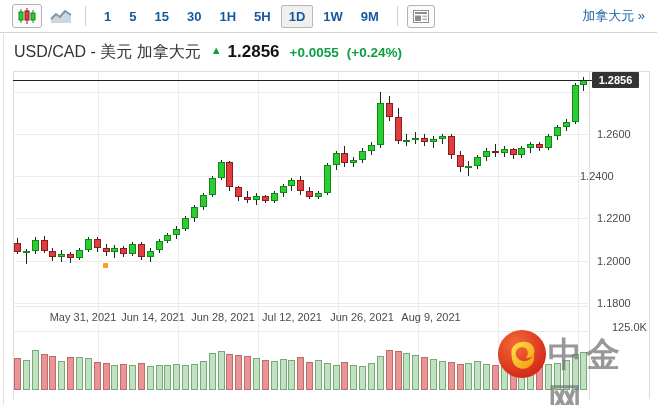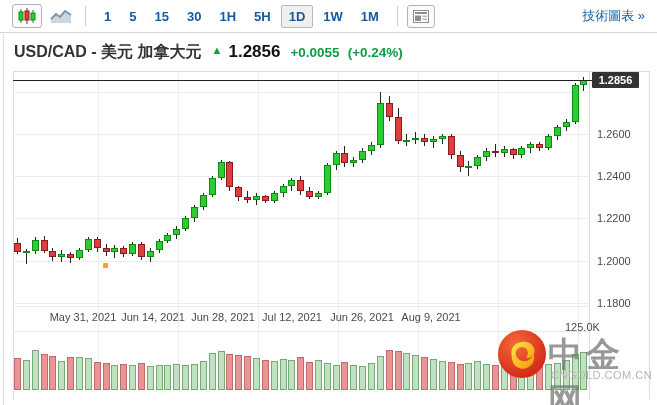--- a/index.html
+++ b/index.html
@@ -13,21 +13,21 @@
   .icon-btn.framed{border:1px solid #b3b3b3;background:#fbfbfb;}
   .vdiv{width:1px;height:20px;background:#ccc;margin:0 9px;}
   .tf-list{display:flex;align-items:center;}
   .tf{color:#15599f;font-size:13px;font-weight:bold;padding:3px 7px;margin:0 1px;cursor:pointer;
       border:1px solid transparent;border-radius:2px;}
   .tf.selected{border:1px solid #b7b7b7;background:#f0f0f0;}
   .tech-link{margin-left:auto;margin-right:12px;color:#1b62a8;font-size:13px;text-decoration:none;cursor:pointer;}
   
   .header{position:absolute;left:0;top:34px;width:657px;height:36px;display:flex;align-items:center;
           padding-left:14px;box-sizing:border-box;background:#fff;}
-  .sym{color:#333;font-size:16px;font-weight:bold;}
+  .sym{color:#333;font-size:16px;}
   .arrow-up{color:#0c9e42;font-size:11px;margin:0 6px 4px 10px;}
   .last{color:#111;font-size:17px;font-weight:bold;margin-right:10px;}
   .chg,.chgp{color:#0c9e42;font-size:13.5px;font-weight:bold;margin-right:8px;}
   
   #chart{position:absolute;left:0;top:0;width:657px;height:405px;}
   .abs{position:absolute;}
   .gridh{height:1px;background:#ececec;}
   .gridv{width:1px;background:#ececec;}
   .frame{background:#dcdcdc;}
   .wick{width:1px;background:#222;z-index:3;}
@@ -72,33 +72,33 @@
     <span class="vdiv"></span>
     <div class="tf-list" id="tf-list">
         <span class="tf">1</span>
         <span class="tf">5</span>
         <span class="tf">15</span>
         <span class="tf">30</span>
         <span class="tf">1H</span>
         <span class="tf">5H</span>
         <span class="tf selected">1D</span>
         <span class="tf">1W</span>
-        <span class="tf">1M</span>
+        <span class="tf">9M</span>
       </div>
     <span class="vdiv"></span>
     <button class="icon-btn framed" style="min-width:28px;height:23px;">
       <svg width="16" height="13" viewBox="0 0 16 13">
         <rect x="0.5" y="0.5" width="15" height="12" fill="#fff" stroke="#8e8e8e"></rect>
         <rect x="2" y="2" width="12" height="2" fill="#8e8e8e"></rect>
         <rect x="2" y="5.5" width="6" height="5.5" fill="#8e8e8e"></rect>
         <rect x="9.5" y="5.5" width="4.5" height="1.6" fill="#b5b5b5"></rect>
         <rect x="9.5" y="8.5" width="4.5" height="1.6" fill="#b5b5b5"></rect>
       </svg>
     </button>
-    <a class="tech-link">技術圖表 »</a>
+    <a class="tech-link">加拿大元 »</a>
   </div>
 
   <div class="header">
     <span class="sym">USD/CAD - 美元 加拿大元</span>
     <span class="arrow-up">▲</span>
     <span class="last">1.2856</span>
     <span class="chg">+0.0055</span>
     <span class="chgp">(+0.24%)</span>
   </div>
 
@@ -114,21 +114,20 @@
         </radialGradient>
         <linearGradient id="yg" x1="0" y1="0" x2="1" y2="1">
           <stop offset="0%" stop-color="#ffe34a"></stop>
             <stop offset="100%" stop-color="#f29a0a"></stop>
         </linearGradient>
       </defs>
       <circle cx="26" cy="26" r="25" fill="url(#lg)"></circle>
       <path d="M15 24 C15 13 33 9 38 19 C41 25 37 31 30 30 C34 26 32 19 26 19 C20 19 17 26 22 31 C27 36 36 33 38 26 C41 35 33 43 24 41 C16 39 15 31 15 24 Z" fill="url(#yg)"></path>
     </svg>
     <div class="abs cn-name">中金网</div>
-    <div class="abs cn-domain">CNGOLD.COM.CN</div>
   <div class="abs frame" style="left: 13px; top: 71px; width: 636px; height: 1px;"></div>
       <div class="abs frame" style="left: 13px; top: 71px; width: 1px; height: 328px;"></div>
       <div class="abs frame" style="left: 589px; top: 71px; width: 1px; height: 328px;"></div>
       <div class="abs frame" style="left: 649px; top: 71px; width: 1px; height: 328px;"></div>
       <div class="abs frame" style="left: 3px; top: 34px; width: 1px; height: 371px; background: rgb(226, 226, 226);"></div>
       <div class="abs gridh" style="left: 13px; top: 92px; width: 575px;"></div>
       <div class="abs gridh" style="left: 13px; top: 134px; width: 575px;"></div>
       <div class="abs gridh" style="left: 13px; top: 176px; width: 575px;"></div>
       <div class="abs gridh" style="left: 13px; top: 218px; width: 575px;"></div>
       <div class="abs gridh" style="left: 13px; top: 261px; width: 575px;"></div>
@@ -333,25 +332,25 @@
       <div class="abs vbar" style="left: 563px; top: 360.1px; width: 7px; height: 29.9px; background: rgb(192, 226, 192); border: 1px solid rgb(118, 169, 118);"></div>
       <div class="abs wick" style="left: 575px; top: 82.9px; height: 40.9px;"></div>
       <div class="abs body" style="left: 572px; top: 85px; width: 7px; height: 36.7px; background: rgb(46, 204, 51); border: 1px solid rgb(14, 138, 22);"></div>
       <div class="abs vbar" style="left: 572px; top: 353.9px; width: 7px; height: 36.1px; background: rgb(192, 226, 192); border: 1px solid rgb(118, 169, 118);"></div>
       <div class="abs wick" style="left: 583px; top: 76.6px; height: 14.8px;"></div>
       <div class="abs body" style="left: 580px; top: 80px; width: 7px; height: 5.1px; background: rgb(46, 204, 51); border: 1px solid rgb(14, 138, 22);"></div>
       <div class="abs vbar" style="left: 580px; top: 352.2px; width: 7px; height: 37.8px; background: rgb(192, 226, 192); border: 1px solid rgb(118, 169, 118);"></div>
       <div class="abs pline" style="left: 13px; top: 80px; width: 579px;"></div>
       <div class="abs pbadge" style="left: 592px; top: 72px;">1.2856</div>
       <div class="abs plabel" style="left: 597px; top: 128px;">1.2600</div>
-      <div class="abs plabel" style="left: 597px; top: 170px;">1.2400</div>
+      <div class="abs plabel" style="left: 580px; top: 170px;">1.2400</div>
       <div class="abs plabel" style="left: 597px; top: 212px;">1.2200</div>
       <div class="abs plabel" style="left: 597px; top: 255px;">1.2000</div>
       <div class="abs plabel" style="left: 597px; top: 297px;">1.1800</div>
-      <div class="abs plabel" style="left: 565px; top: 321px;">125.0K</div>
+      <div class="abs plabel" style="left: 612px; top: 321px;">125.0K</div>
       <div class="abs dlabel" style="left: 41px; top: 311px;">May 31, 2021</div>
       <div class="abs dlabel" style="left: 111px; top: 311px;">Jun 14, 2021</div>
       <div class="abs dlabel" style="left: 181px; top: 311px;">Jun 28, 2021</div>
       <div class="abs dlabel" style="left: 250px; top: 311px;">Jul 12, 2021</div>
       <div class="abs dlabel" style="left: 320px; top: 311px;">Jun 26, 2021</div>
       <div class="abs dlabel" style="left: 389px; top: 311px;">Aug 9, 2021</div>
     </div>
 </div>
 
 </body></html>

